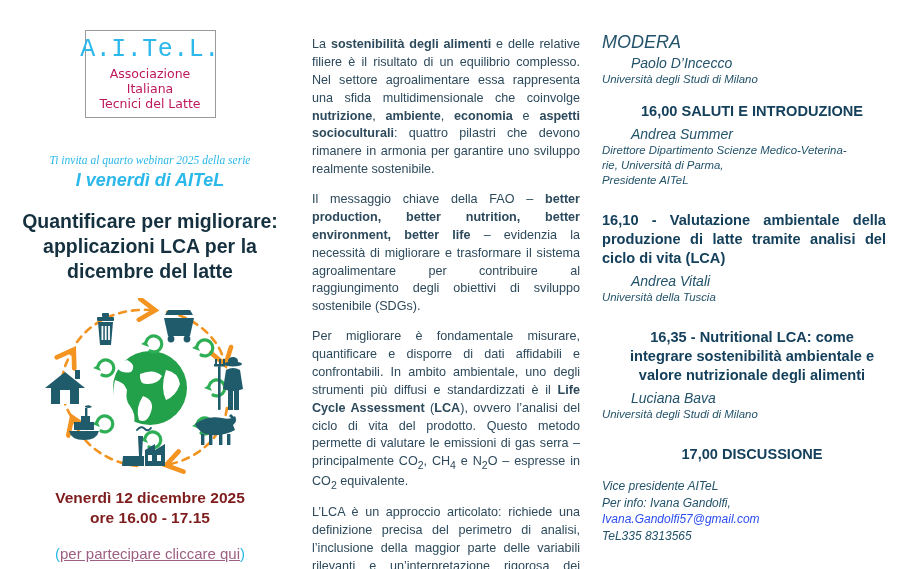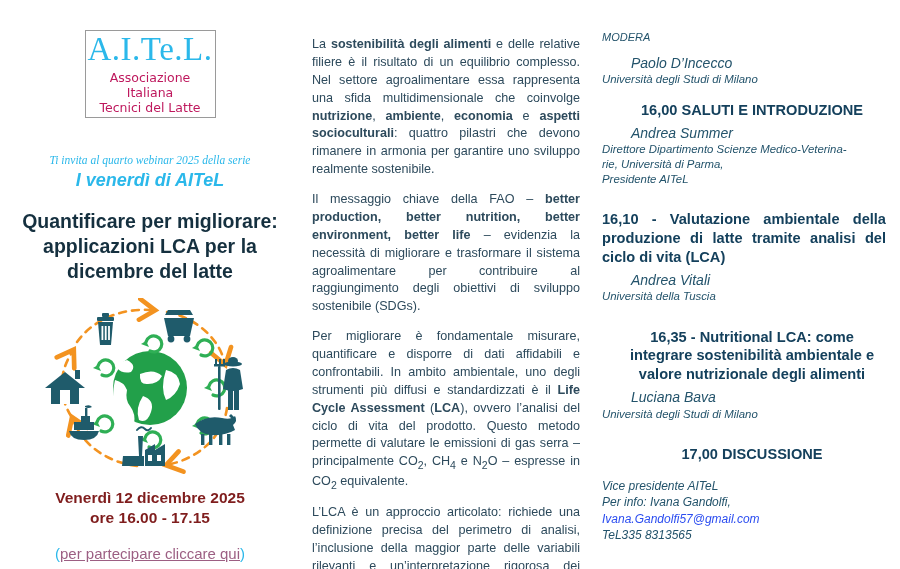--- a/index.html
+++ b/index.html
@@ -37,22 +37,22 @@
     margin: 8px auto 0 auto;
     border: 1px solid #9a9a9a;
     box-sizing: border-box;
     display: flex;
     flex-direction: column;
     align-items: center;
     justify-content: center;
     background: #fff;
   }
   .logo-main {
-    font-family: Liberation Serif, serif;
-    font-size: 33px;
+    font-family: Liberation Mono, monospace;
+    font-size: 25px;
     letter-spacing: 0.5px;
     color: #2bb8ea;
     line-height: 1;
     font-weight: 400;
     text-align: right;
   }
   .logo-sub {
     font-family: "DejaVu Sans", sans-serif;
     font-size: 12.5px;
     color: #be185d;
@@ -136,24 +136,23 @@
   .col-right {
     width: 310px;
     flex: 0 0 310px;
     padding: 30px 14px 0 12px;
     box-sizing: border-box;
   }
   .prog-block { margin-bottom: 13px; }
   .prog-kicker {
     font-family: "Liberation Sans", sans-serif;
     font-style: italic;
-    font-size: 11px;
+    font-size: 18px;
     color: #23536b;
     line-height: 1.35;
-    margin-bottom: 9px;
   }
   .prog-head {
     font-family: "Liberation Sans", sans-serif;
     font-weight: bold;
     font-size: 14.6px;
     line-height: 1.3;
     color: #14405c;
     text-align: justify;
     margin-bottom: 4px;
   }

